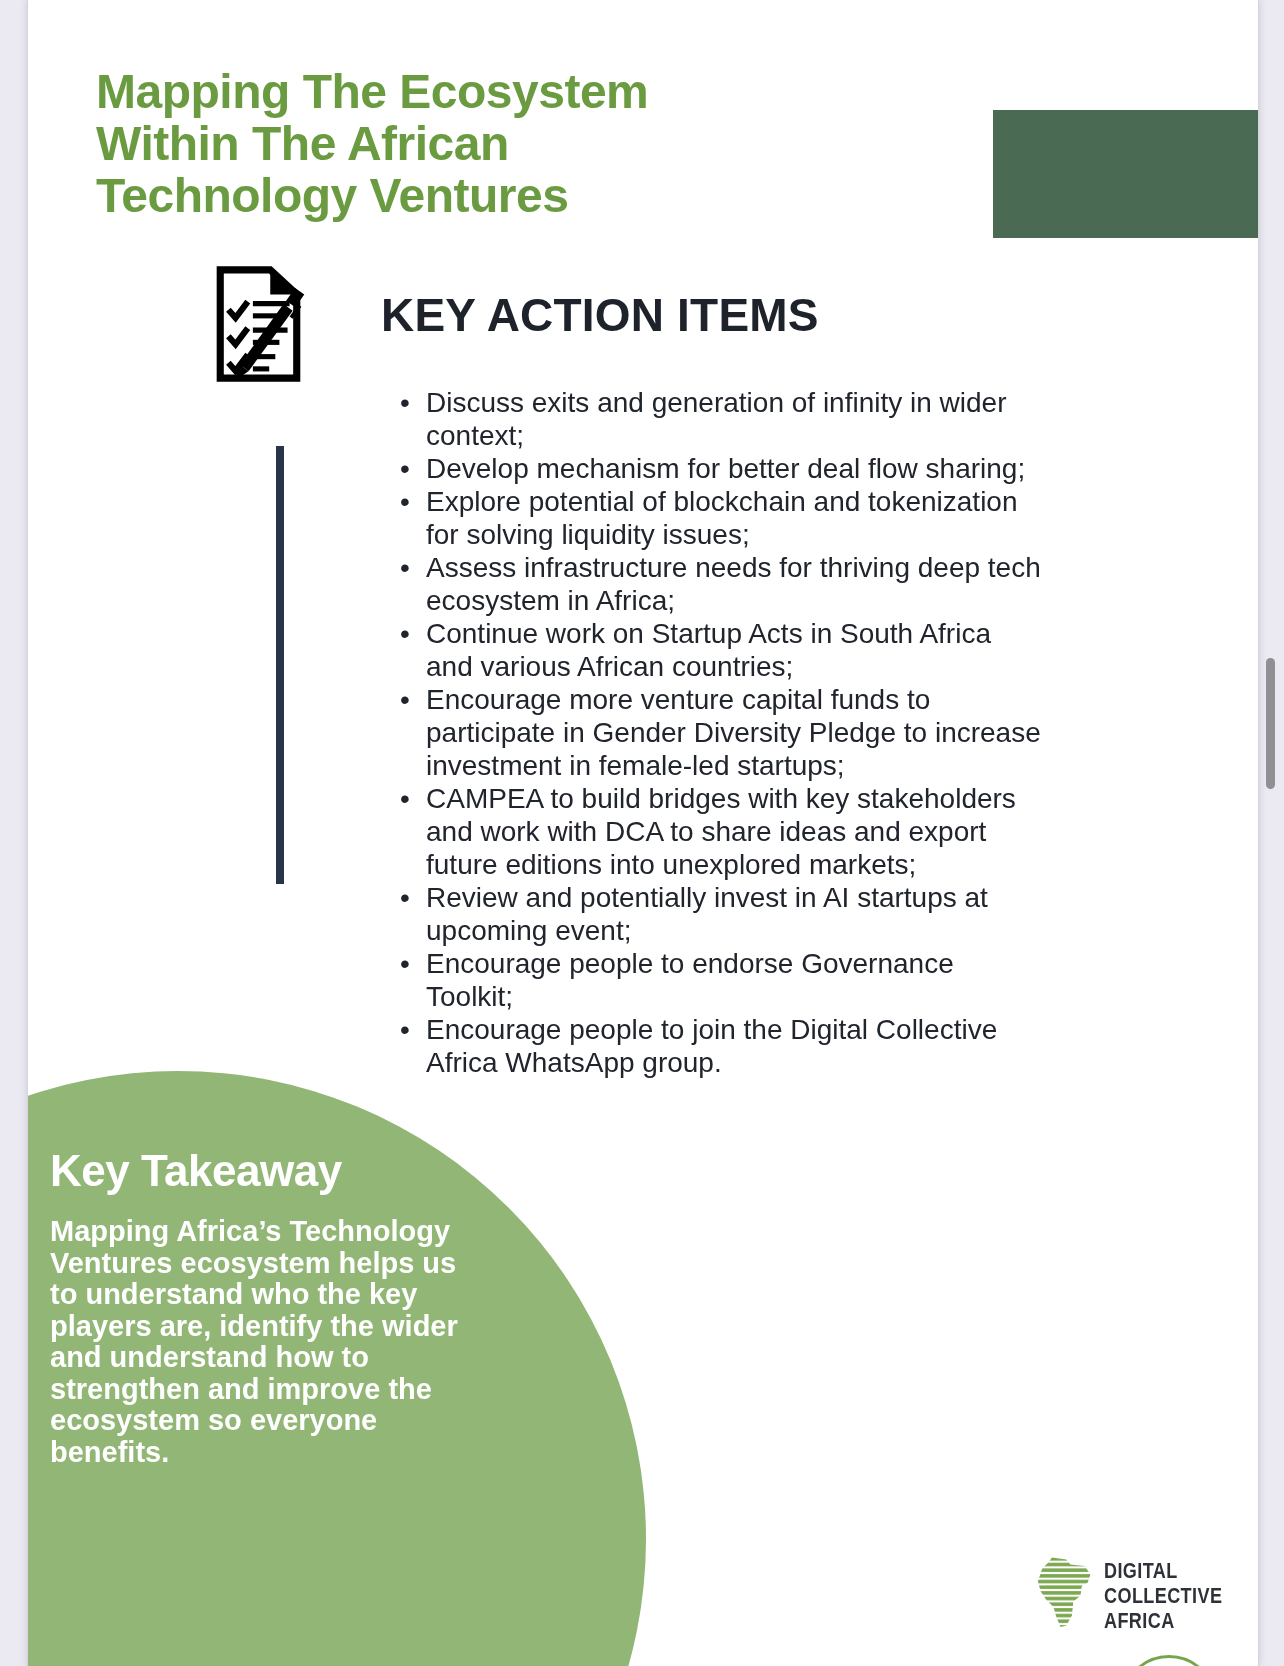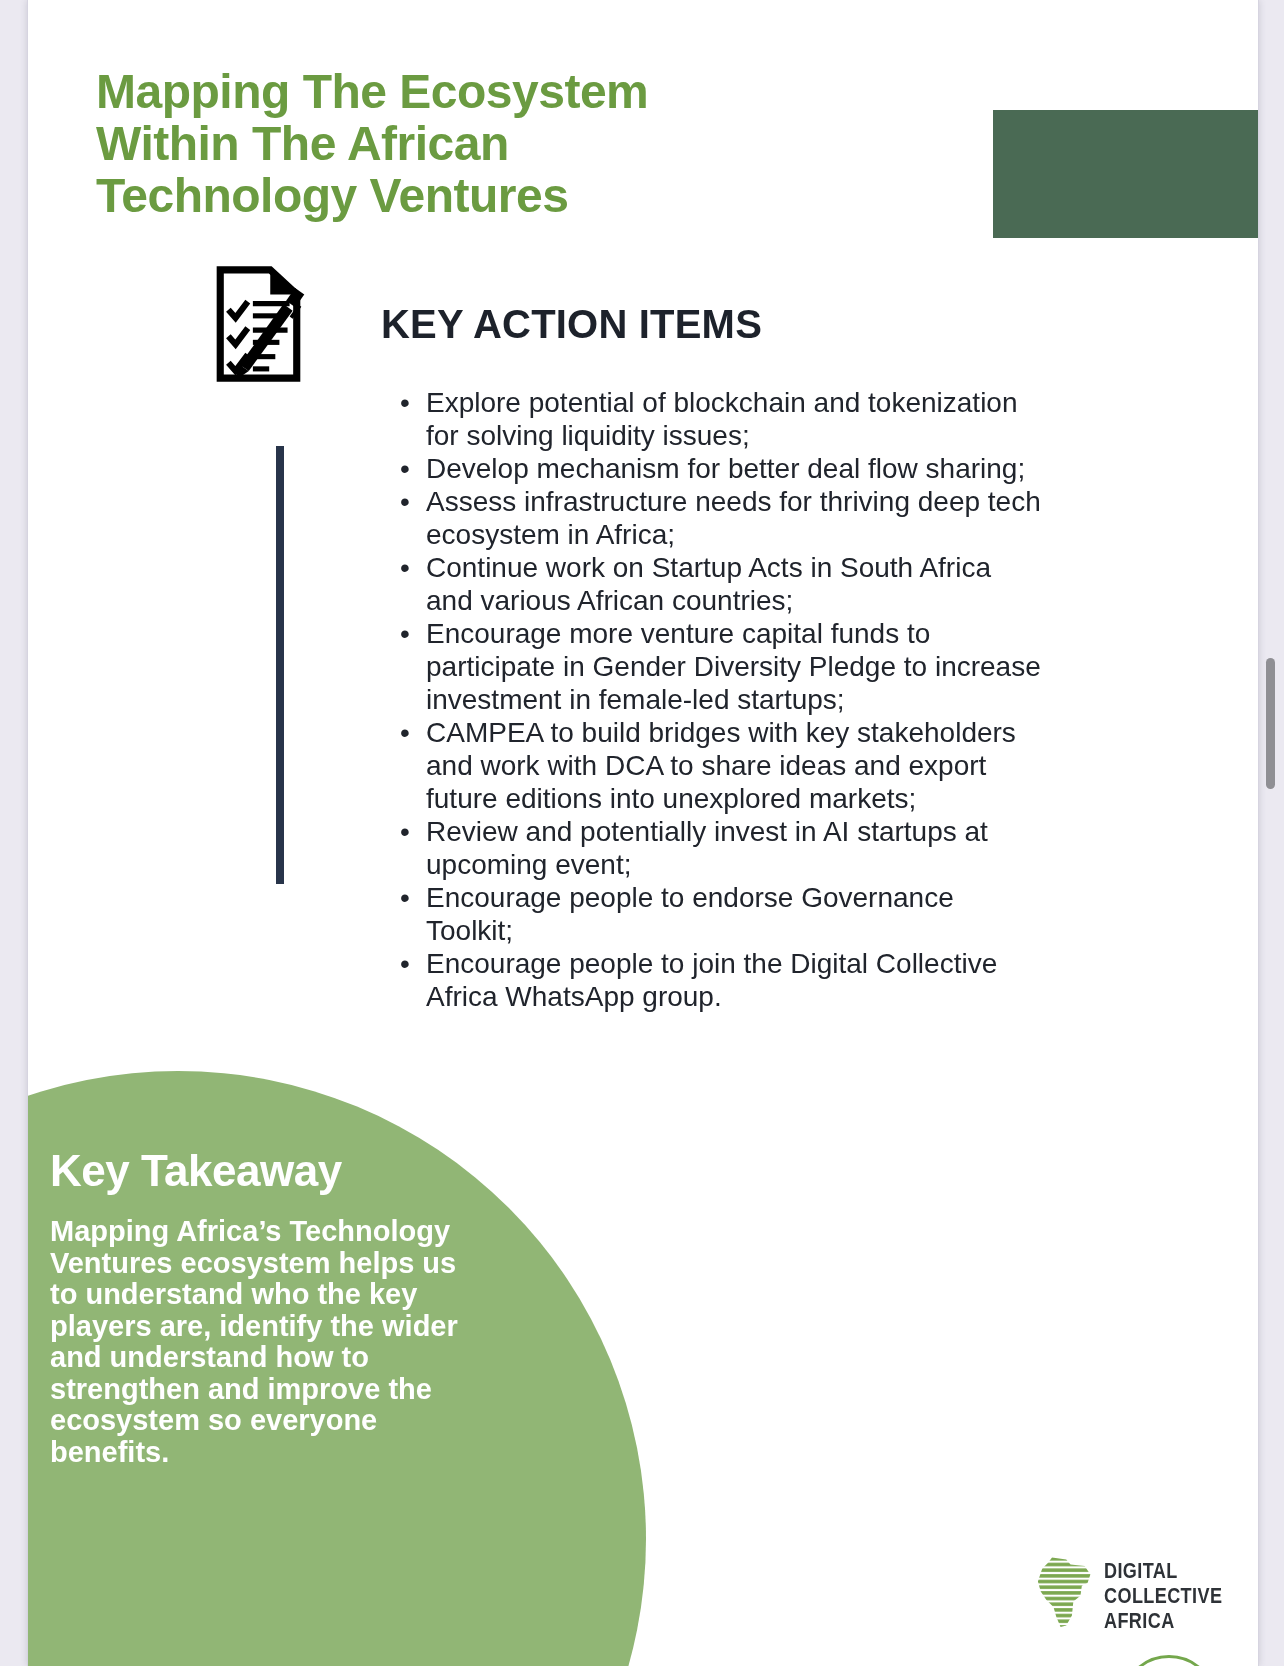--- a/index.html
+++ b/index.html
@@ -18,22 +18,22 @@
     position:absolute;left:68px;top:66px;width:760px;
     font-size:48px;line-height:52px;font-weight:bold;letter-spacing:-0.5px;
     color:#6b9b41;
   }
   
   #accent-rect{position:absolute;left:965px;top:110px;width:265px;height:128px;background:#4a6a54;}
   
   #action-icon{position:absolute;left:180px;top:262px;width:102px;height:124px;}
   
   #action-heading{
-    position:absolute;left:353px;top:302px;
-    font-size:40px;font-weight:bold;color:#1d222b;letter-spacing:0.2px;
+    position:absolute;left:353px;top:288px;
+    font-size:46px;font-weight:bold;color:#1d222b;letter-spacing:0.2px;
   }
   #action-sub{
     position:absolute;left:353px;top:346px;
     font-size:26px;color:#2c313a;
   }
   #action-bar{position:absolute;left:248px;top:446px;width:8px;height:438px;background:#28344a;}
   #action-list{
     position:absolute;left:398px;top:386px;width:710px;
     list-style:none;margin:0;padding:0;
   }
@@ -108,23 +108,25 @@
       <polygon points="85.5,43.5 76.6,37.1 85.4,24.8 94.4,31.2" fill="#000000"></polygon>
       <polygon points="88.5,41 91.5,43.2 83,54.8 80,52.6" fill="#000000"></polygon>
     </svg>
 
     <div id="action-heading">KEY ACTION ITEMS</div>
 
 
     <div id="action-bar"></div>
 
     <ul id="action-list">
+        <li>Discuss exits and generation of infinity in wider
+context;</li>
+        <li>Develop mechanism for better deal flow sharing;</li>
         <li>Explore potential of blockchain and tokenization
 for solving liquidity issues;</li>
-        <li>Develop mechanism for better deal flow sharing;</li>
         <li>Assess infrastructure needs for thriving deep tech
 ecosystem in Africa;</li>
         <li>Continue work on Startup Acts in South Africa
 and various African countries;</li>
         <li>Encourage more venture capital funds to
 participate in Gender Diversity Pledge to increase
 investment in female-led startups;</li>
         <li>CAMPEA to build bridges with key stakeholders
 and work with DCA to share ideas and export
 future editions into unexplored markets;</li>

